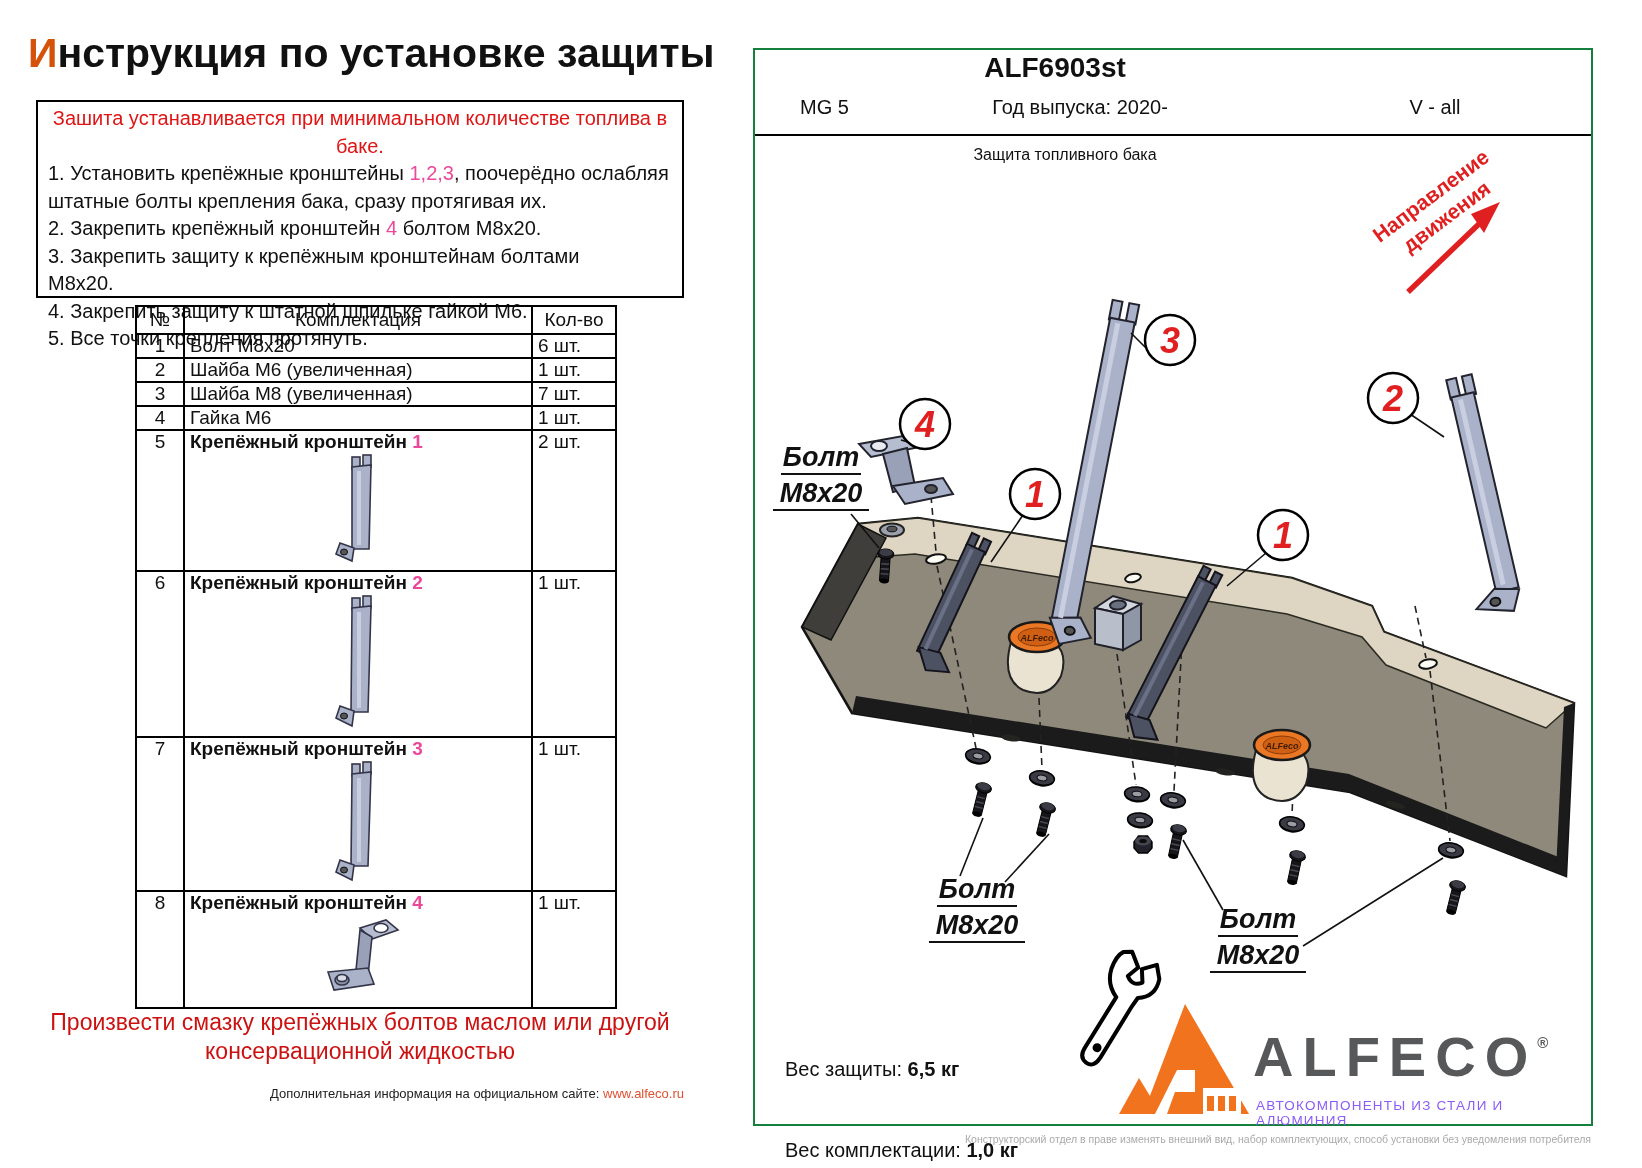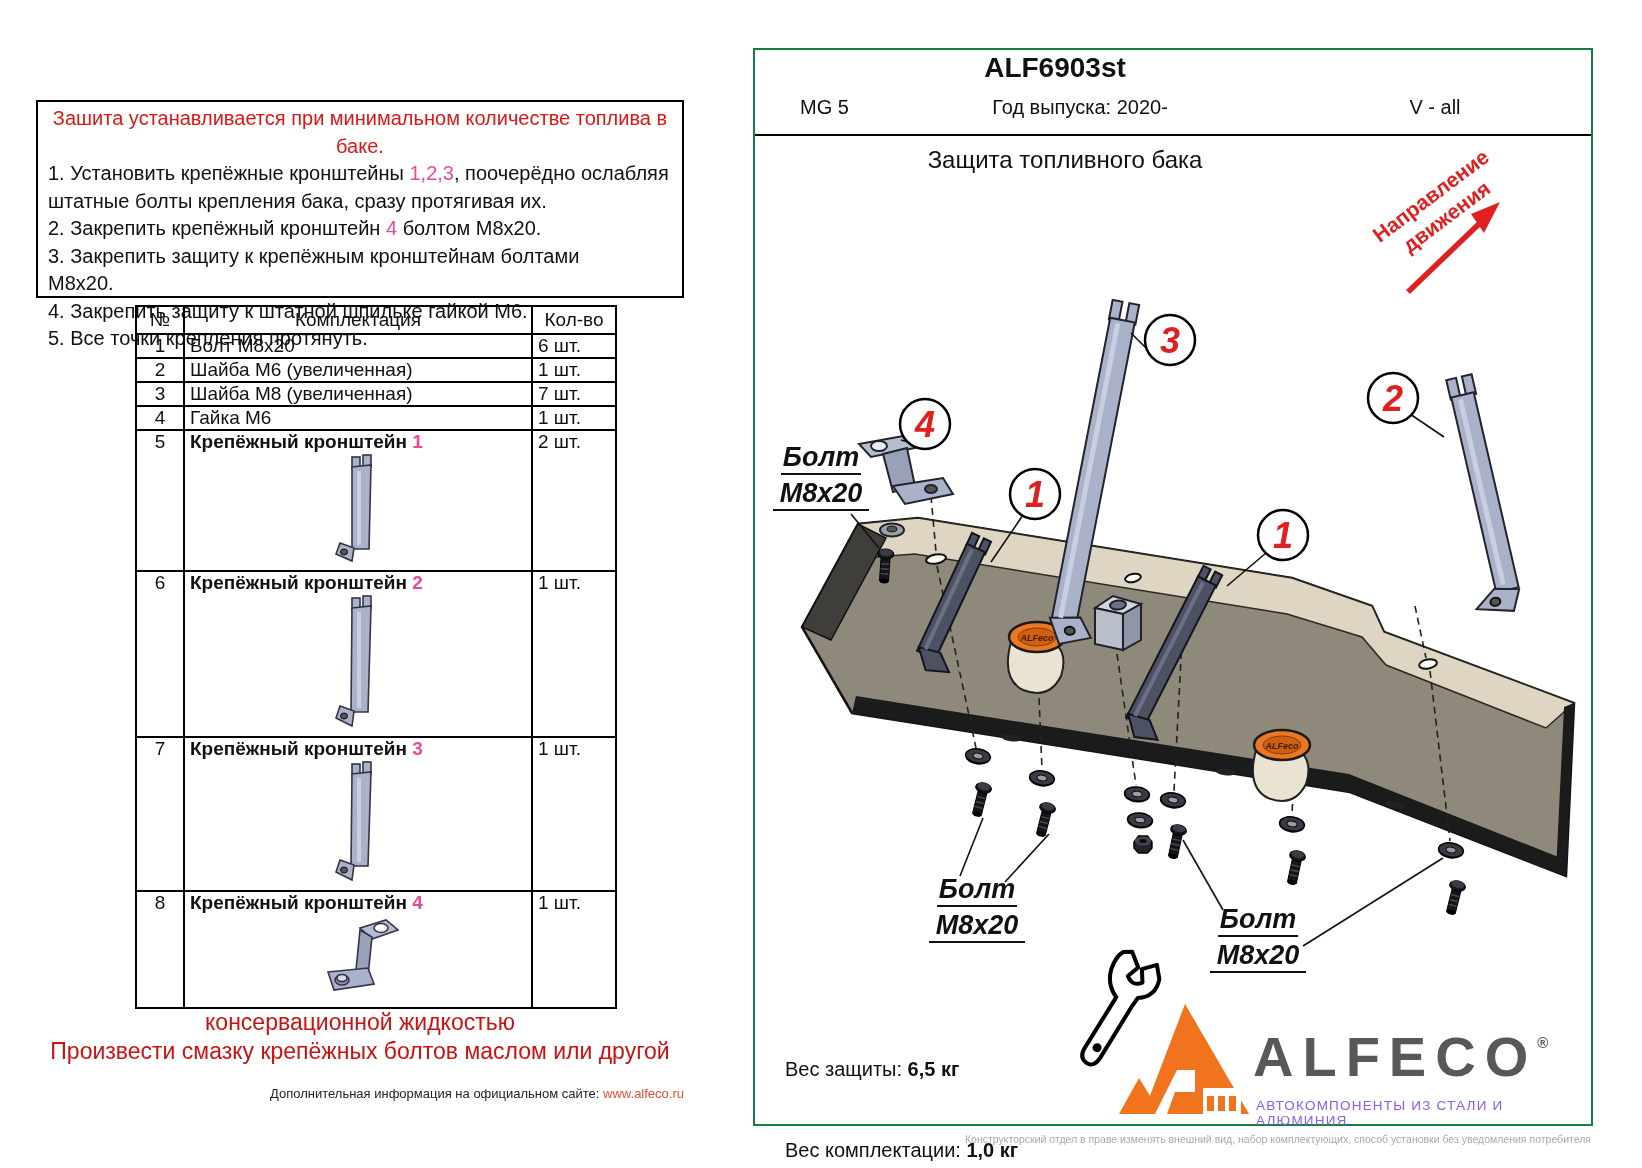--- a/index.html
+++ b/index.html
@@ -26,39 +26,40 @@
   .site-line{position:absolute;left:36px;top:1086px;width:648px;text-align:right;
              font-size:13px;color:#222;}
   .site-line .link{color:#e05030;}
   
   .panel{position:absolute;left:753px;top:48px;width:840px;height:1078px;border:2px solid #15803d;box-sizing:border-box;}
   .panel-head{position:absolute;left:0;top:0;width:100%;height:84px;border-bottom:2px solid #000;}
   .part-number{position:absolute;left:0;top:2px;width:600px;text-align:center;font-size:28px;font-weight:bold;}
   .model{position:absolute;left:45px;top:46px;font-size:20px;}
   .year{position:absolute;left:155px;top:46px;width:340px;text-align:center;font-size:20px;}
   .engine{position:absolute;left:610px;top:46px;width:140px;text-align:center;font-size:20px;}
-  .diagram-title{position:absolute;left:0;top:96px;width:620px;text-align:center;font-size:24px;}
+  .diagram-title{position:absolute;left:0;top:96px;width:620px;text-align:center;font-size:16px;}
   .diagram-svg{position:absolute;left:0;top:84px;width:836px;height:990px;}
   .specs{position:absolute;left:30px;top:952px;font-size:20px;line-height:27px;white-space:pre;}
   .specs b{font-weight:bold;}
   .wrench{position:absolute;left:312px;top:896px;width:110px;height:150px;}
   .logo{position:absolute;left:362px;top:952px;width:470px;height:120px;}
   .logo-mark{position:absolute;left:0;top:2px;width:132px;height:112px;}
   .logo-text{position:absolute;left:136px;top:22px;font-size:56px;font-weight:bold;color:#57585a;
              letter-spacing:9px;font-family:"Liberation Sans",sans-serif;}
   .logo-reg{font-size:15px;vertical-align:28px;letter-spacing:0;color:#57585a;}
   .logo-tagline{position:absolute;left:139px;top:96px;font-size:13.5px;color:#8b5cf6;letter-spacing:1.2px;}
   .disclaimer{position:absolute;left:753px;top:1133px;width:838px;text-align:right;
               font-size:10.5px;color:#aaa;}
 </style>
 </head>
 <body>
 
 <div class="page">
 
+  <div class="main-title"><span class="init">И</span><span>нструкция по установке защиты</span></div>
 
   <div class="note-box">
     <div class="warn-line">Зашита устанавливается при минимальном количестве топлива в баке.</div>
     <div class="step-line"><span>1. Установить крепёжные кронштейны </span><span class="red">1,2,3</span><span>, поочерёдно ослабляя</span></div>
     <div class="step-line"><span>штатные болты крепления бака, сразу протягивая их.</span></div>
     <div class="step-line"><span>2. Закрепить крепёжный кронштейн </span><span class="red">4</span><span> болтом М8х20.</span></div>
     <div class="step-line"><span>3. Закрепить защиту к крепёжным кронштейнам болтами</span></div>
     <div class="step-line"><span>М8х20.</span></div>
     <div class="step-line"><span>4. Закрепить защиту к штатной шпильке гайкой М6.</span></div>
     <div class="step-line"><span>5. Все точки крепления протянуть.</span></div>
@@ -156,22 +157,22 @@
             <ellipse cx="34" cy="64" rx="5" ry="3.5" fill="#d8dbe4"></ellipse>
           </g>
         </svg>
       </td>
       <td class="col-qty">1 шт.</td>
     </tr>
   </tbody>
     </table>
 
   <div class="footer-red">
+    <div>Произвести смазку крепёжных болтов маслом или другой</div>
     <div>консервационной жидкостью</div>
-    <div>Произвести смазку крепёжных болтов маслом или другой</div>
   </div>
 
   <div class="site-line"><span>Дополнительная информация на официальном сайте: </span><span class="link">www.alfeco.ru</span></div>
 
   <div class="panel">
     <div class="panel-head">
       <div class="part-number">ALF6903st</div>
       <div class="model">MG 5</div>
       <div class="year">Год выпуска: 2020-</div>
       <div class="engine">V - all</div>

